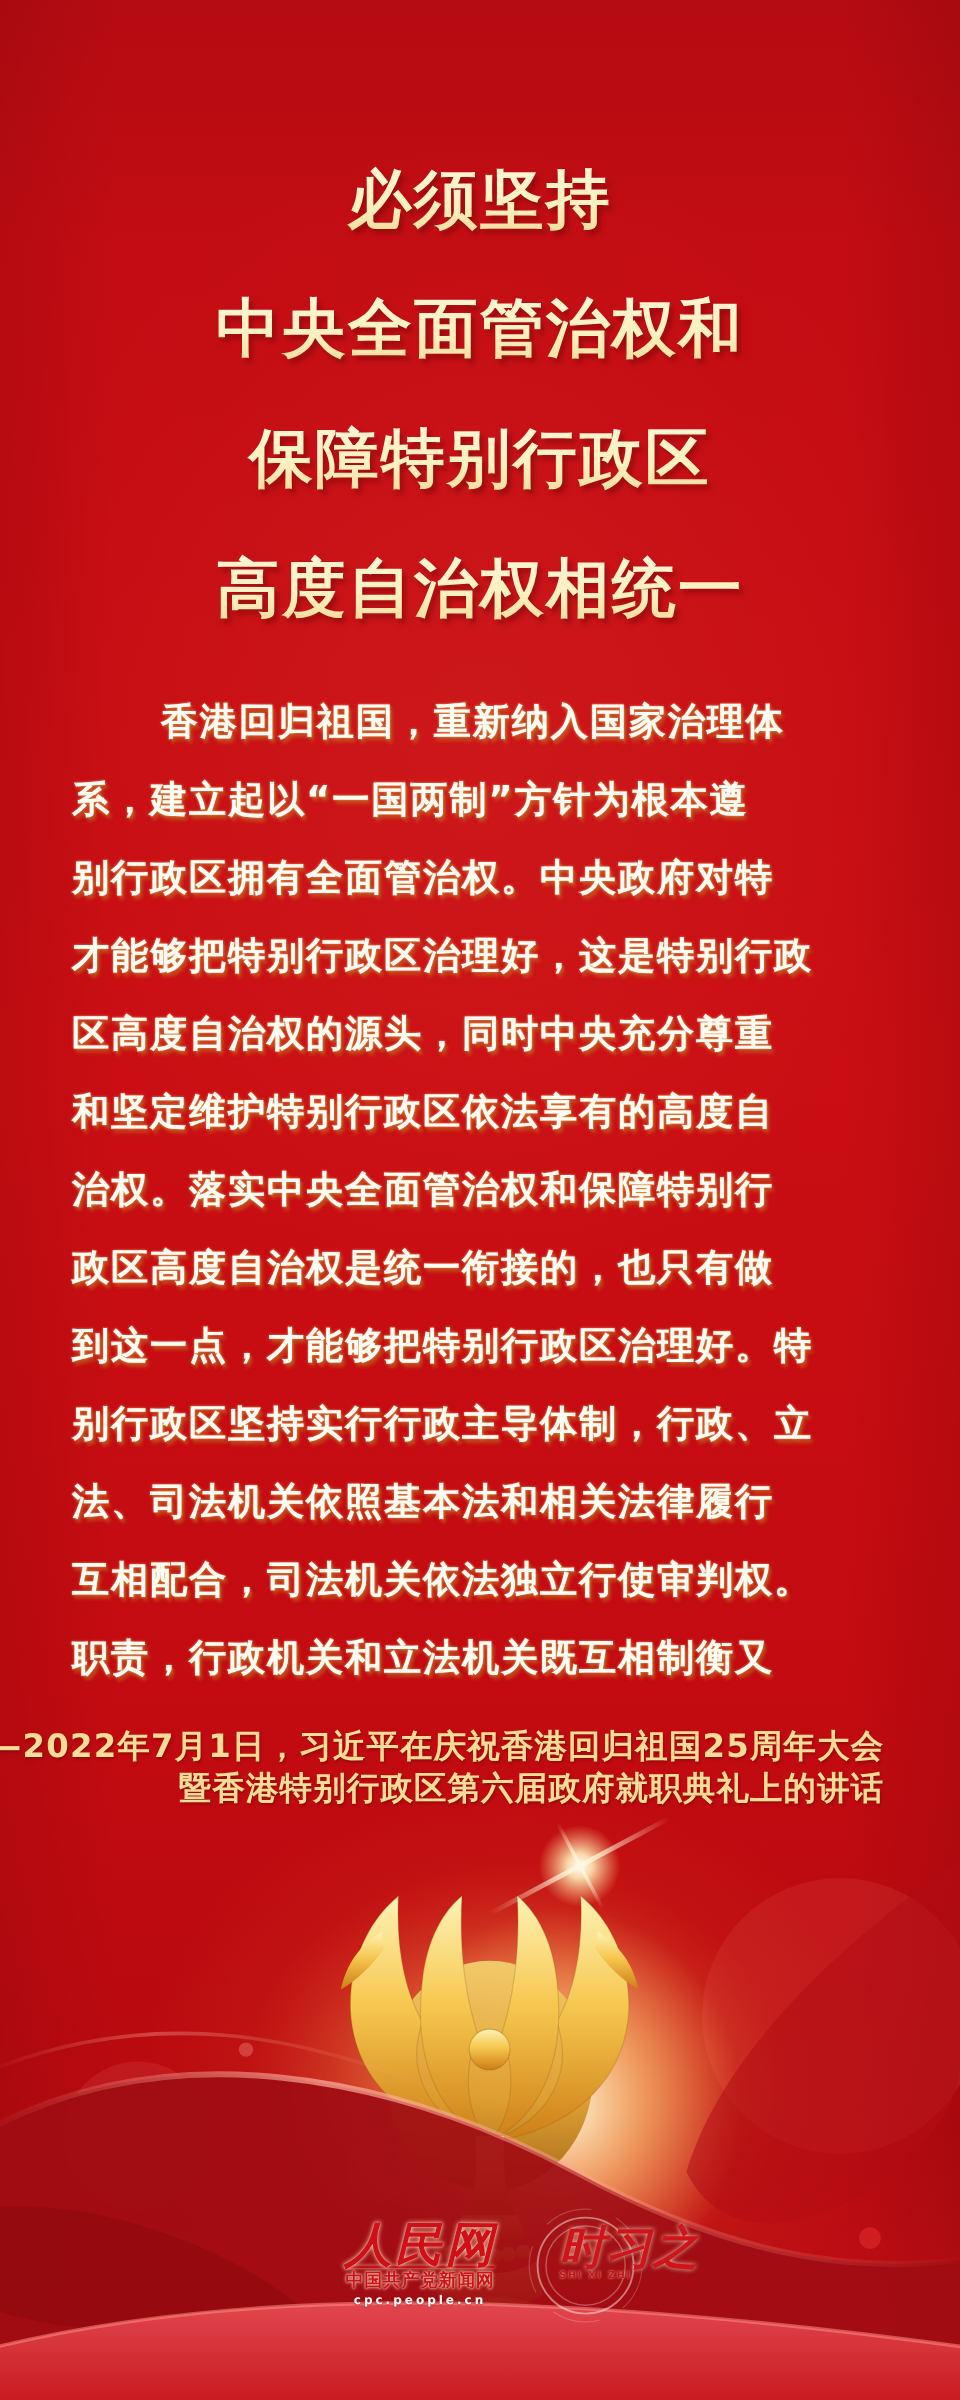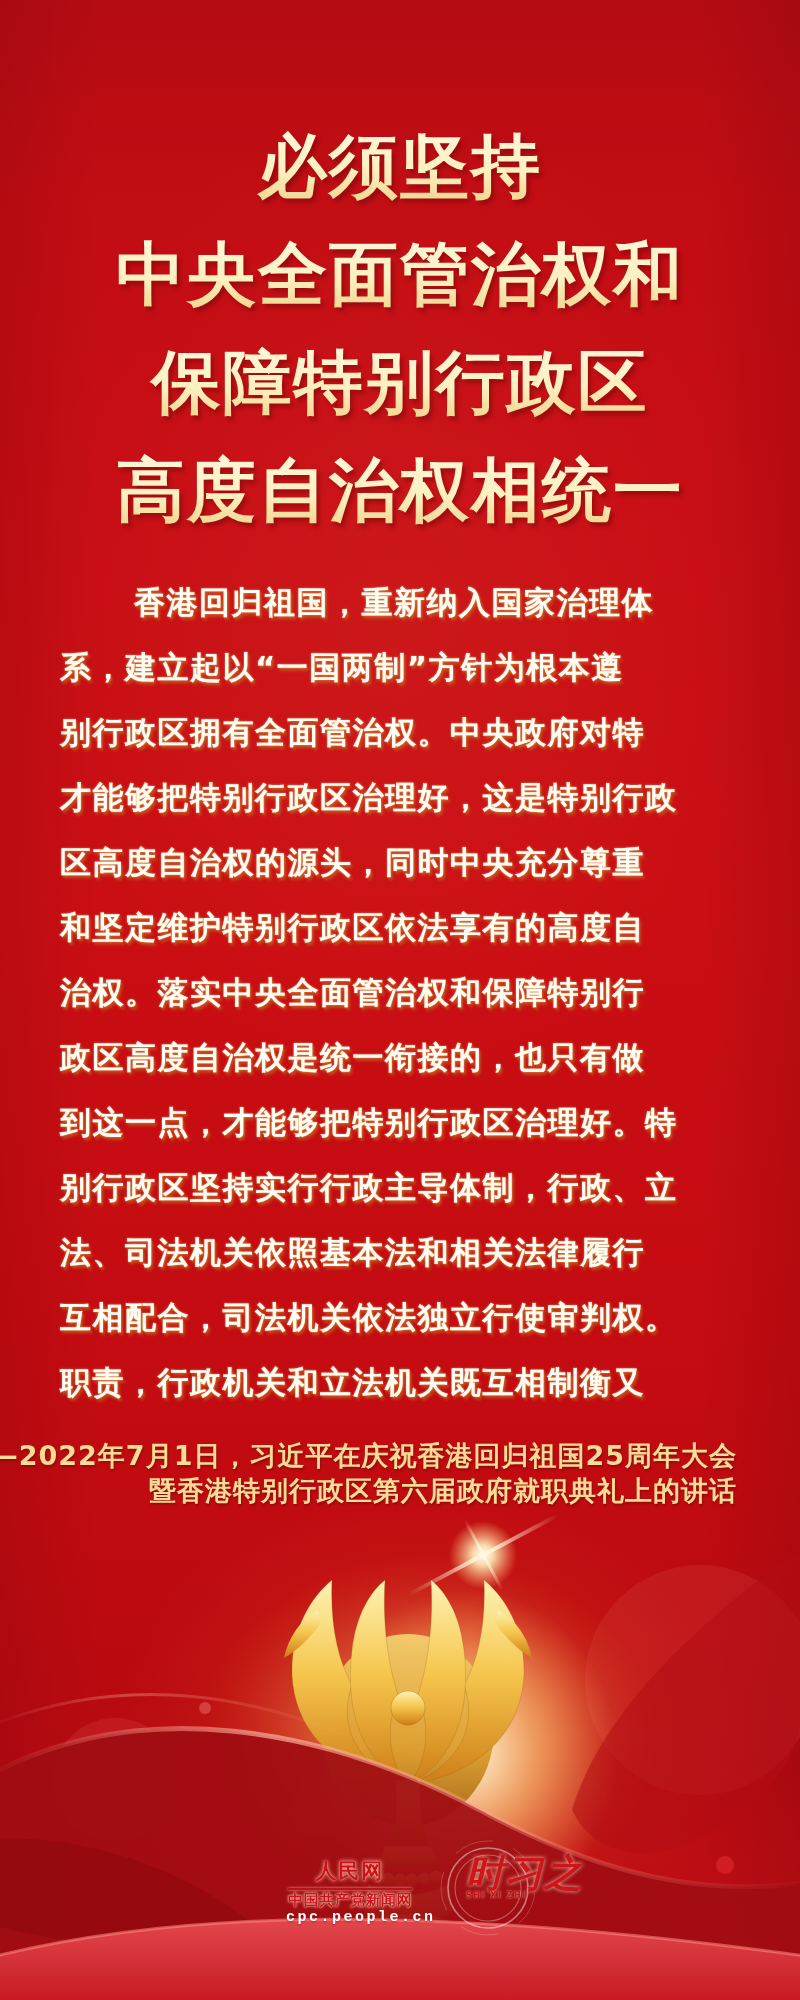--- a/index.html
+++ b/index.html
@@ -8,49 +8,49 @@
           font-family:"DejaVu Sans","Liberation Sans",sans-serif;
           background:linear-gradient(180deg,#bf0c13 0%,#c50c13 18%,#ca0e13 45%,#c30b11 70%,#b70a10 88%,#c01016 100%);}
   .bg-vignette{position:absolute;inset:0;pointer-events:none;
           background:
             radial-gradient(ellipse 560px 700px at 50% 30%, rgba(255,120,90,0.10), rgba(255,120,90,0) 70%),
             linear-gradient(90deg, rgba(60,0,0,0.10) 0%, rgba(60,0,0,0) 12%, rgba(60,0,0,0) 88%, rgba(60,0,0,0.12) 100%),
             linear-gradient(180deg, rgba(60,0,0,0.08) 0%, rgba(60,0,0,0) 10%);}
   
   .title{position:absolute;top:112px;left:0;width:800px;text-align:center;
          font-family:"DejaVu Serif","Liberation Serif",serif;font-weight:bold;}
-  .title-line{display:block;font-size:69px;line-height:108px;letter-spacing:2px;
+  .title-line{display:block;font-size:53px;line-height:108px;letter-spacing:2px;
          background:linear-gradient(180deg,#fef8dc 10%,#fcf0c0 55%,#eccb7d 95%);
          -webkit-background-clip:text;background-clip:text;color:transparent;
          filter:drop-shadow(3px 4px 2px rgba(120,8,8,0.55));white-space:nowrap;}
   
   .quote{position:absolute;top:570px;left:60px;width:680px;color:#fffdf4;
          font-size:31px;font-weight:bold;letter-spacing:1.5px;
          text-shadow:0 0 2px rgba(250,222,140,0.75), 2px 3px 3px rgba(190,130,30,0.55);}
   .quote-line{white-space:nowrap;line-height:65px;height:65px;}
   .quote-line.indent{padding-left:74px;}
   
   .attribution{position:absolute;top:1438px;right:63px;text-align:right;color:#f6dc96;
          font-size:27px;font-weight:bold;line-height:35px;letter-spacing:1px;
          text-shadow:1px 2px 2px rgba(110,10,10,0.5);}
   .attribution div{white-space:nowrap;}
   
   .bottom-art{position:absolute;left:0;top:1480px;width:800px;height:520px;}
   
   .footer{position:absolute;left:0;top:1850px;width:800px;height:90px;}
   .people-logo{position:absolute;left:286px;top:4px;width:128px;text-align:center;}
-  .people-script{font-family:"DejaVu Serif","Liberation Serif",serif;font-weight:bold;
-         font-size:21px;line-height:33px;color:#cf1018;letter-spacing:2px;
+  .people-script{font-family:"DejaVu Serif","Liberation Serif",serif;font-style:italic;font-weight:bold;
+         font-size:40px;line-height:33px;color:#cf1018;letter-spacing:2px;
          text-shadow:0 0 4px rgba(255,244,210,0.9),0 0 1px rgba(255,244,210,0.9);}
   .people-rule{height:2px;background:#c21018;margin:1px 2px 2px 2px;
          box-shadow:0 0 3px rgba(255,240,200,0.8);}
   .people-org{font-size:15px;line-height:17px;font-weight:700;color:#cc121c;letter-spacing:0.5px;
          text-shadow:0 0 3px rgba(255,240,205,0.95),0 0 1px rgba(255,240,205,0.95);white-space:nowrap;}
-  .people-domain{font-size:15px;line-height:17px;font-weight:bold;color:#ffffff;letter-spacing:2.5px;
-         text-shadow:0 1px 2px rgba(120,10,10,0.5);white-space:nowrap;font-family:Liberation Mono, monospace;}
+  .people-domain{font-size:10px;line-height:17px;font-weight:bold;color:#ffffff;letter-spacing:2.5px;
+         text-shadow:0 1px 2px rgba(120,10,10,0.5);white-space:nowrap;}
   .shixizhi{position:absolute;left:426px;top:2px;width:120px;margin-left:40px;}
   .shixizhi-text{font-family:"DejaVu Serif","Liberation Serif",serif;font-style:italic;font-weight:900;
          font-size:38px;line-height:42px;color:#cf141c;letter-spacing:1px;white-space:nowrap;
          text-shadow:0 0 4px rgba(255,244,210,0.85),1px 2px 2px rgba(120,10,10,0.4);}
   .shixizhi-roman{font-size:8px;font-weight:bold;color:#c81219;text-align:left;letter-spacing:1.5px;
          padding-right:14px;margin-top:-3px;text-shadow:0 0 2px rgba(255,244,210,0.8);}
 </style>
 </head>
 <body>
 

